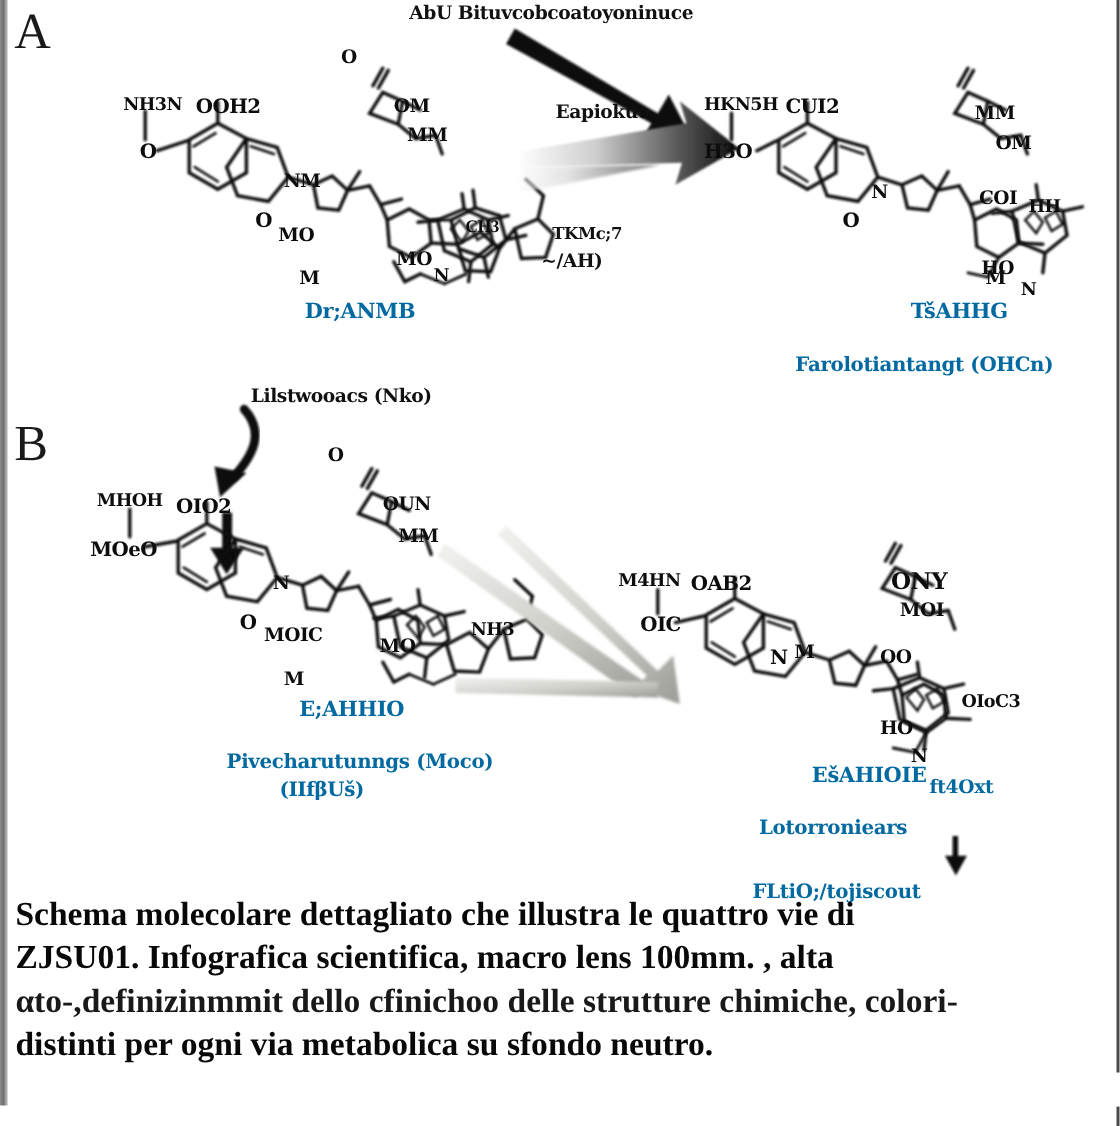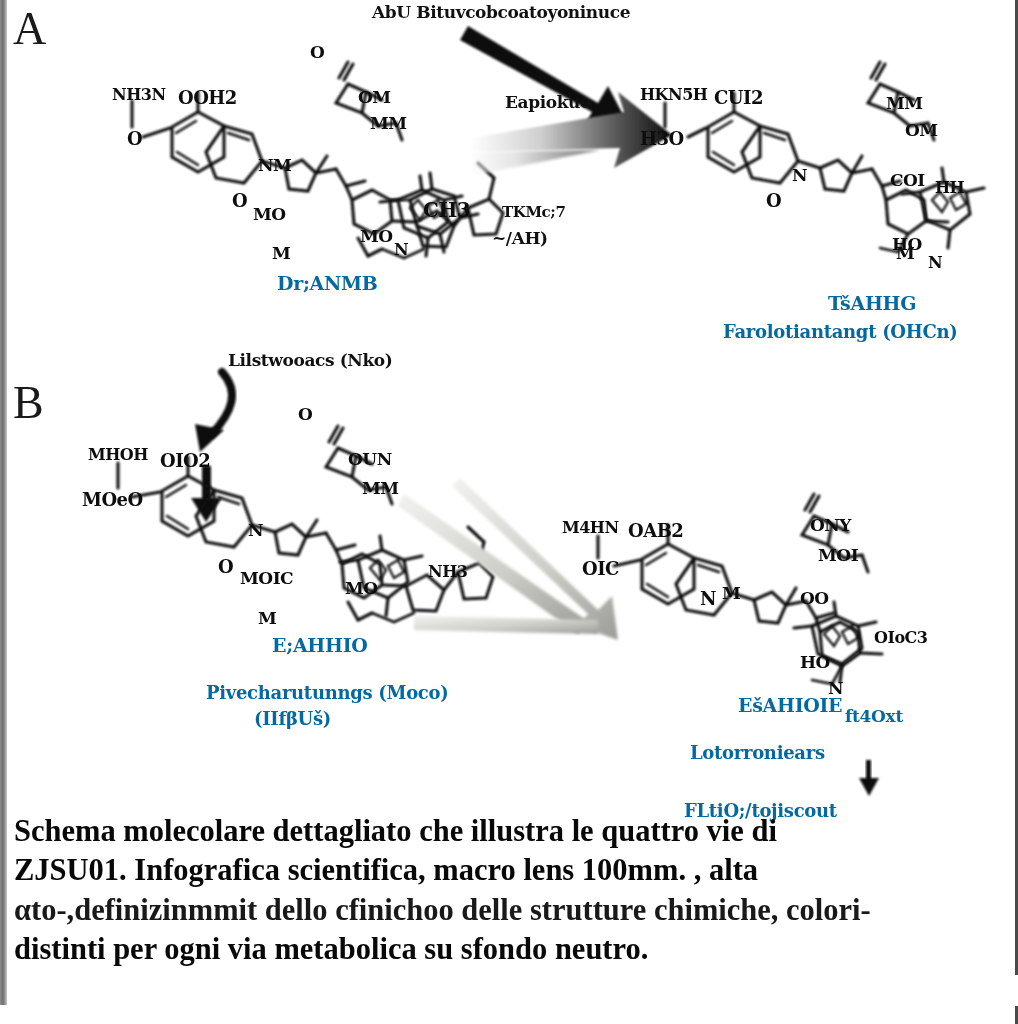--- a/index.html
+++ b/index.html
@@ -349,38 +349,38 @@
   <div class="atom" style="left:127px; top:128px; font-size:18px;">O</div>
   <div class="atom" style="left:258px; top:155px; font-size:17px;">NM</div>
   <div class="atom" style="left:253px; top:204px; font-size:17px;">MO</div>
   <div class="atom" style="left:272px; top:243px; font-size:17px;">M</div>
   <div class="atom" style="left:232px; top:190px; font-size:18px;">O</div>
   <div class="atom" style="left:358px; top:87px; font-size:17px;">OM</div>
   <div class="atom" style="left:370px; top:113px; font-size:17px;">MM</div>
   <div class="atom" style="left:310px; top:42px; font-size:17px;">O</div>
   <div class="atom" style="left:360px; top:226px; font-size:17px;">MO</div>
   <div class="atom" style="left:394px; top:240px; font-size:16px;">N</div>
-  <div class="atom" style="left:423px; top:198px; font-size:20px;">CH3</div>
+  <div class="atom" style="left:423px; top:198px; font-size:16px;font-family:Liberation Serif, serif;">CH3</div>
 
   <div class="struct-label" style="left:277px; top:272px; font-size:19px;">Dr;ANMB</div>
 
   <div class="atom" style="left:640px; top:85px; font-size:16px;">HKN5H</div>
   <div class="atom" style="left:714px; top:87px; font-size:18px;">CUI2</div>
   <div class="atom" style="left:640px; top:128px; font-size:18px;">H3O</div>
   <div class="atom" style="left:766px; top:190px; font-size:18px;">O</div>
   <div class="atom" style="left:792px; top:165px; font-size:17px;">N</div>
   <div class="atom" style="left:896px; top:243px; font-size:17px;">M</div>
   <div class="atom" style="left:905px; top:120px; font-size:17px;">OM</div>
   <div class="atom" style="left:886px; top:93px; font-size:17px;">MM</div>
   <div class="atom" style="left:890px; top:170px; font-size:17px;">COI</div>
   <div class="atom" style="left:892px; top:234px; font-size:17px;">HO</div>
   <div class="atom" style="left:928px; top:253px; font-size:16px;">N</div>
   <div class="atom" style="left:935px; top:178px; font-size:16px;">HH</div>
 
-  <div class="struct-label" style="left:828px; top:272px; font-size:19px;margin-top:20px;">TšAHHG</div>
+  <div class="struct-label" style="left:828px; top:272px; font-size:19px;">TšAHHG</div>
   <div class="struct-label" style="left:723px; top:321px; font-size:18px;">Farolotiantangt (OHCn)</div>
 
   <div class="panel-letter" style="left:13px; top:380px;">B</div>
 
   <div class="chem-label" style="left:228px; top:350px; font-size:17px;">Lilstwooacs (Nko)</div>
 
   <div class="atom" style="left:88px; top:445px; font-size:16px;">MHOH</div>
   <div class="atom" style="left:160px; top:450px; font-size:18px;">OIO2</div>
   <div class="atom" style="left:82px; top:489px; font-size:18px;">MOeO</div>
   <div class="atom" style="left:218px; top:556px; font-size:18px;">O</div>
@@ -395,21 +395,21 @@
 
   <div class="struct-label" style="left:272px; top:634px; font-size:19px;">E;AHHIO</div>
   <div class="struct-label" style="left:206px; top:682px; font-size:18px;text-align:right;">Pivecharutunngs (Moco)</div>
   <div class="struct-label" style="left:254px; top:708px; font-size:18px;">(IIfβUš)</div>
 
   <div class="atom" style="left:562px; top:518px; font-size:16px;">M4HN</div>
   <div class="atom" style="left:628px; top:520px; font-size:18px;">OAB2</div>
   <div class="atom" style="left:582px; top:558px; font-size:18px;">OIC</div>
   <div class="atom" style="left:700px; top:588px; font-size:18px;">N</div>
   <div class="atom" style="left:722px; top:583px; font-size:17px;">M</div>
-  <div class="atom" style="left:810px; top:515px; font-size:17px;">ONY</div>
+  <div class="atom" style="left:810px; top:515px; font-size:21px;">ONY</div>
   <div class="atom" style="left:818px; top:545px; font-size:17px;">MOI</div>
   <div class="atom" style="left:800px; top:588px; font-size:17px;">OO</div>
   <div class="atom" style="left:800px; top:652px; font-size:17px;">HO</div>
   <div class="atom" style="left:828px; top:678px; font-size:17px;">N</div>
   <div class="atom" style="left:874px; top:628px; font-size:16px;">OIoC3</div>
 
   <div class="struct-label" style="left:738px; top:694px; font-size:19px;">EšAHIOIE</div>
   <div class="struct-label" style="left:845px; top:706px; font-size:17px;">ft4Oxt</div>
   <div class="struct-label" style="left:690px; top:742px; font-size:18px;">Lotorroniears</div>
   <div class="struct-label" style="left:684px; top:768px; font-size:18px;margin-top:32px;">FLtiO;/tojiscout</div>

